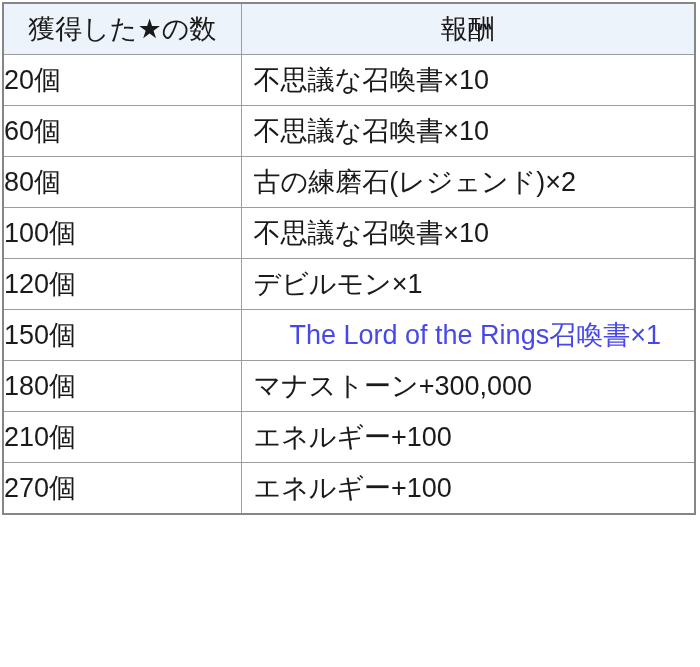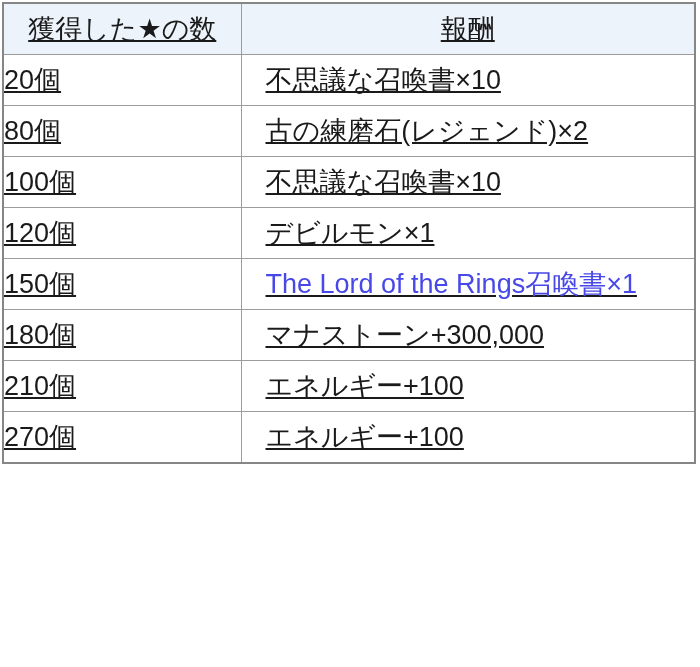--- a/index.html
+++ b/index.html
@@ -9,21 +9,21 @@
     --outer_border:#868686;
     --inner_border:#9c9c9c;
     --page_bg:#ffffff;
   }
   html,body{margin:0;padding:0;background:var(--page_bg);}
   body{
     width:700px;height:667px;overflow:hidden;
     font-family:"Liberation Sans","DejaVu Sans",sans-serif;
     color:var(--text);
   }
-  .page{padding:2px 0 0 2px;text-decoration:underline;}
+  .page{padding:2px 0 0 2px;}
   table.rewards{
     border-collapse:collapse;
     table-layout:fixed;
     width:694px;
     border:2px solid var(--outer_border);
   }
   col.c-stars{width:238px;}
   th,td{
     border:1px solid var(--inner_border);
     height:50px;
@@ -32,41 +32,45 @@
     padding:0;
     vertical-align:middle;
     white-space:nowrap;
     overflow:hidden;
   }
   th{
     background:var(--header_bg);
     text-align:center;
   }
   td.stars-cell{text-align:left;}
-  td.reward-cell{text-align:left;padding-left:24px;}
-  .link{color:var(--link_blue);text-decoration:none;cursor:pointer;}
+  td.reward-cell{text-align:left;padding-left:12px;}
+  .link{color:var(--link_blue);text-decoration:none;cursor:pointer;margin-left:36px;}
 </style>
 </head>
 <body>
 
 <div class="page">
   <table class="rewards">
     <colgroup>
       <col class="c-stars">
       <col class="c-reward">
     </colgroup>
     <thead>
       <tr>
         <th>獲得した★の数</th>
         <th>報酬</th>
       </tr>
     </thead>
     <tbody>
       <tr>
         <td class="stars-cell">20個</td>
+        <td class="reward-cell">不思議な召喚書×10</td>
+      </tr>
+      <tr>
+        <td class="stars-cell">60個</td>
         <td class="reward-cell">不思議な召喚書×10</td>
       </tr>
       <tr>
         <td class="stars-cell">80個</td>
         <td class="reward-cell">古の練磨石(レジェンド)×2</td>
       </tr>
       <tr>
         <td class="stars-cell">100個</td>
         <td class="reward-cell">不思議な召喚書×10</td>
       </tr>

